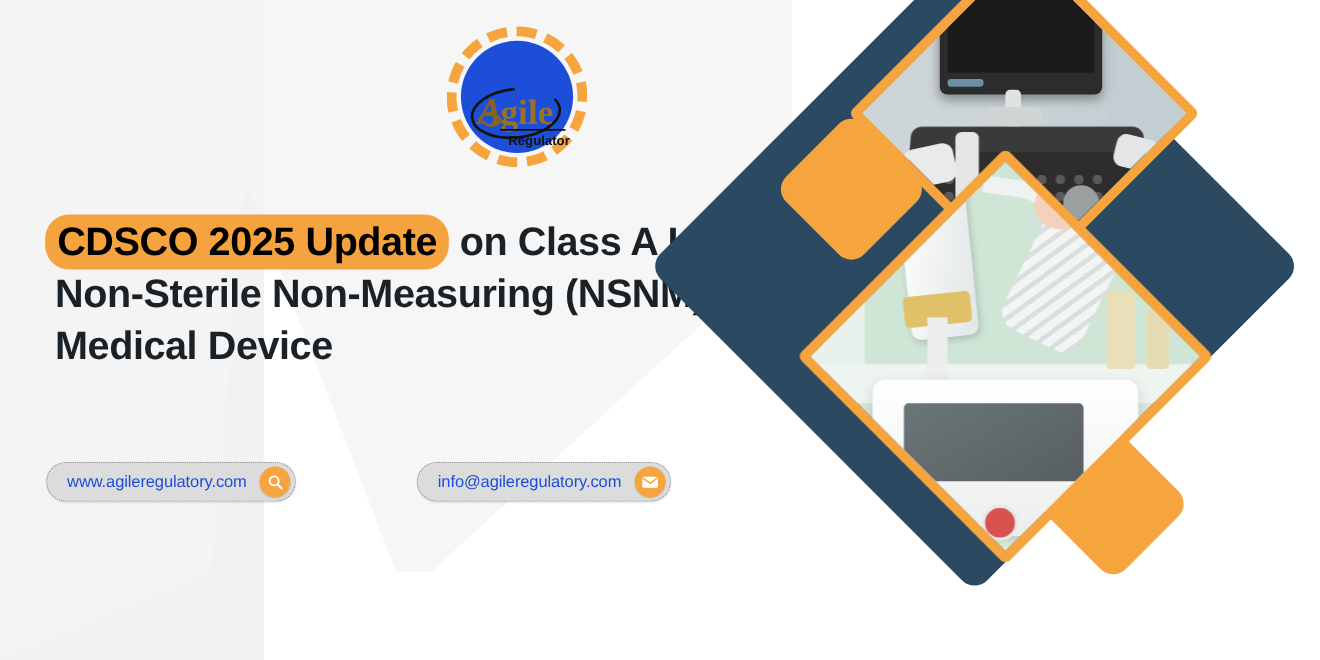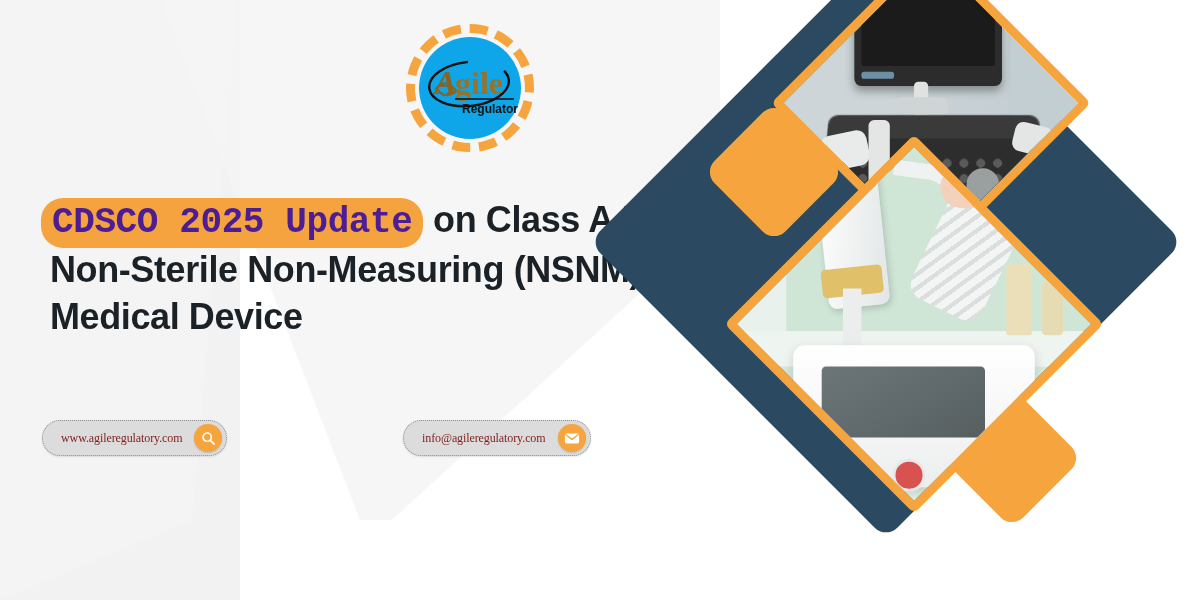--- a/index.html
+++ b/index.html
@@ -38,77 +38,75 @@
     width:128px; height:128px;
   }
   .logo-ring {
     position:absolute; inset:0;
     border-radius:50%;
     border:9px dashed #f6a43d;
   }
   .logo-inner {
     position:absolute; left:13px; top:13px; right:13px; bottom:13px;
     border-radius:50%;
-    background:#0ea5e9;
+    background:#1d4ed8;
     display:flex; flex-direction:column;
-    align-items:center; justify-content:center;
+    align-items:center; justify-content:flex-end;
   }
   .logo-svg { display:block; }
 
   
   .headline {
     position:absolute; left:50px; top:196px;
     width:640px;
     font-size:36px;
     line-height:47px;
     font-weight:bold;
     color:#1b2227;
     letter-spacing:-0.4px;
   }
   .hl-mark {
     background:#f5a33f;
-    color:#4c1d95;
+    color:#000000;
     border-radius:22px;
     padding:4px 11px 5px 11px;
     box-decoration-break:clone;
     -webkit-box-decoration-break:clone;
     margin-left:-9px;
-    font-family:Liberation Mono, monospace;
   }
 
   
   .pill {
     position:absolute;
     height:36px;
     background:#dcdcdc;
     border-radius:18px;
     border:1.5px dotted #8d8d8d;
     display:flex; align-items:center;
     padding:0 4px 0 18px;
     box-shadow:0 1px 2px rgba(0,0,0,.10);
   }
   .pill-text {
-    font-size:12px;
-    color:#7f1d1d;
+    font-size:15px;
+    color:#1d4ed8;
     white-space:nowrap;
     letter-spacing:-0.1px;
-    font-family:Liberation Serif, serif;
   }
   .pill-icon {
     width:28px; height:28px;
     border-radius:50%;
     background:#f6a43d;
     display:flex; align-items:center; justify-content:center;
     flex:0 0 28px;
     margin-left:12px;
     box-shadow:0 1px 2px rgba(0,0,0,.15);
   }
   .pill-icon svg { display:block; }
   #pill-website { left:42px; top:420px; }
-  #pill-email   { left:403px; top:420px;justify-content:flex-end; }
+  #pill-email   { left:379px; top:420px;justify-content:flex-end; }
   #pill-phone   { left:254px; top:482px; }
   #pill-phone .pill-text { width:200px; text-align:center; }
 
   
   .art {
     position:absolute; left:640px; top:-60px;
     width:620px; height:720px;
   }
   .navy-diamond {
     position:absolute; left:36px; top:92px;

